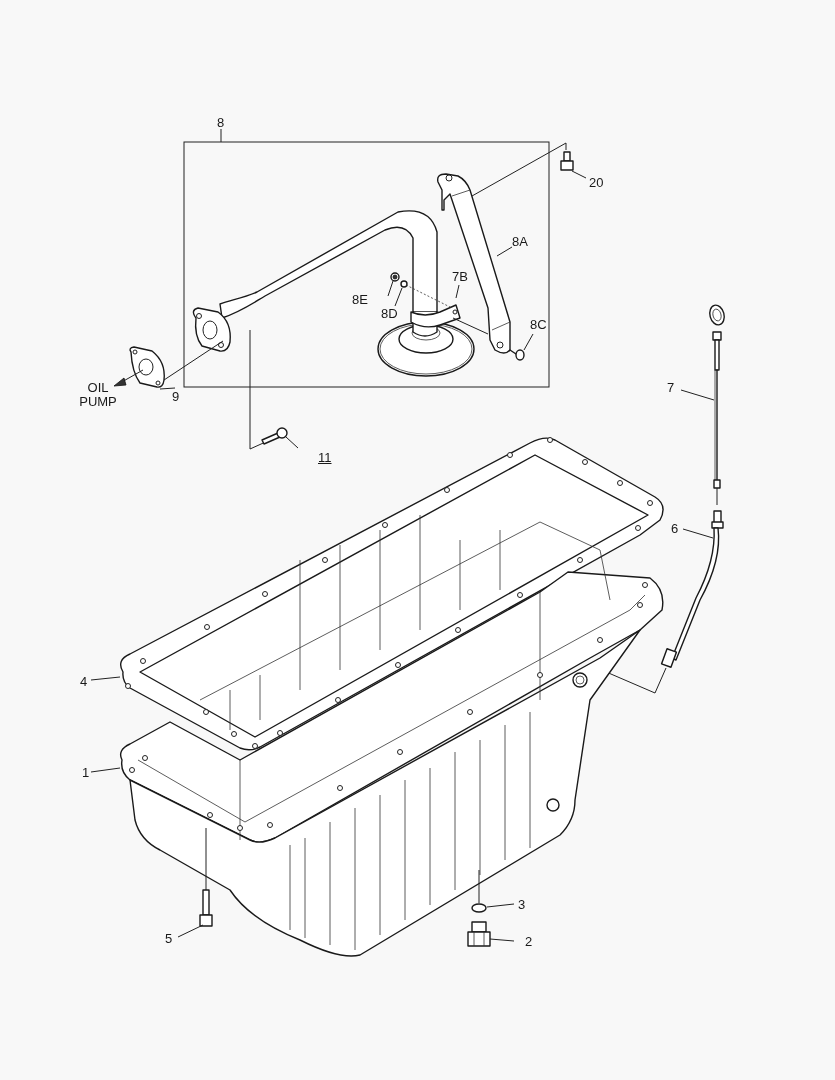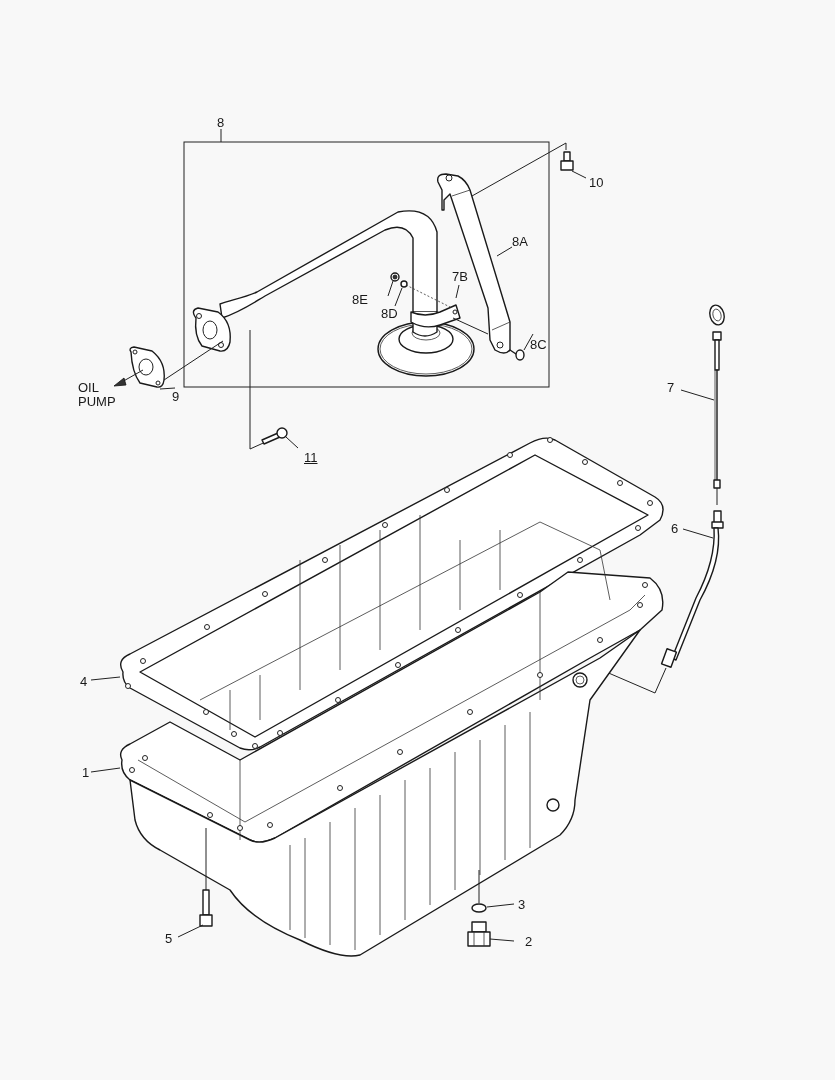--- a/index.html
+++ b/index.html
@@ -1,20 +1,20 @@
 <!DOCTYPE html>
 <html><head>
 <meta charset="utf-8">
 <style>
   html, body { margin:0; padding:0; background:#f8f8f8; }
   body { width:835px; height:1080px; position:relative; overflow:hidden;
          font-family:"Liberation Sans", sans-serif; }
   #diagram { position:absolute; left:0; top:0; width:835px; height:1080px; }
   .lbl { position:absolute; font-size:13px; color:#1a1a1a; line-height:14px; white-space:nowrap; }
-  .lbl.center { text-align:left; }
+  .lbl.center { text-align:center; }
   svg .ln { stroke:#222; stroke-width:1; fill:none; }
   svg .part { stroke:#1a1a1a; stroke-width:1.4; fill:#fff; stroke-linejoin:round; stroke-linecap:round; }
   svg .thin { stroke:#333; stroke-width:0.8; fill:none; }
   svg .dash { stroke:#333; stroke-width:0.8; fill:none; stroke-dasharray:2 2; }
   svg .hole { stroke:#222; stroke-width:1; fill:#fff; }
   svg .dark { fill:#333; stroke:#111; stroke-width:0.8; }
 </style>
 </head>
 <body>
 
@@ -221,28 +221,28 @@
     <rect class="part" x="472" y="922" width="14" height="10"></rect>
     <path class="part" d="M468,932 L490,932 L490,946 L468,946 Z"></path>
     <line class="thin" x1="474" y1="932" x2="474" y2="946"></line>
     <line class="thin" x1="484" y1="932" x2="484" y2="946"></line>
     <line class="ln" x1="490" y1="939" x2="514" y2="941"></line>
   </g>
 </svg>
 
 
 <span class="lbl" style="left:217px;top:116px;">8</span>
-<span class="lbl" style="left:589px;top:176px;">10</span>
+<span class="lbl" style="left:589px;top:176px;">20</span>
 <span class="lbl" style="left:512px;top:235px;">8A</span>
 <span class="lbl" style="left:452px;top:270px;">7B</span>
 <span class="lbl" style="left:352px;top:293px;">8E</span>
 <span class="lbl" style="left:381px;top:307px;">8D</span>
-<span class="lbl" style="left:530px;top:318px;margin-top:20px;">8C</span>
+<span class="lbl" style="left:530px;top:318px;">8C</span>
 <span class="lbl" style="left:172px;top:390px;">9</span>
-<span class="lbl" style="left:304px;top:451px;text-decoration:underline;">11</span>
+<span class="lbl" style="left:318px;top:451px;text-decoration:underline;">11</span>
 <span class="lbl" style="left:667px;top:381px;">7</span>
 <span class="lbl" style="left:671px;top:522px;">6</span>
 <span class="lbl" style="left:80px;top:675px;">4</span>
 <span class="lbl" style="left:82px;top:766px;">1</span>
 <span class="lbl" style="left:165px;top:932px;">5</span>
 <span class="lbl" style="left:518px;top:898px;">3</span>
 <span class="lbl" style="left:525px;top:935px;">2</span>
 
 <div class="lbl center" style="left:78px;top:381px;width:40px;">
   <div>OIL</div>

